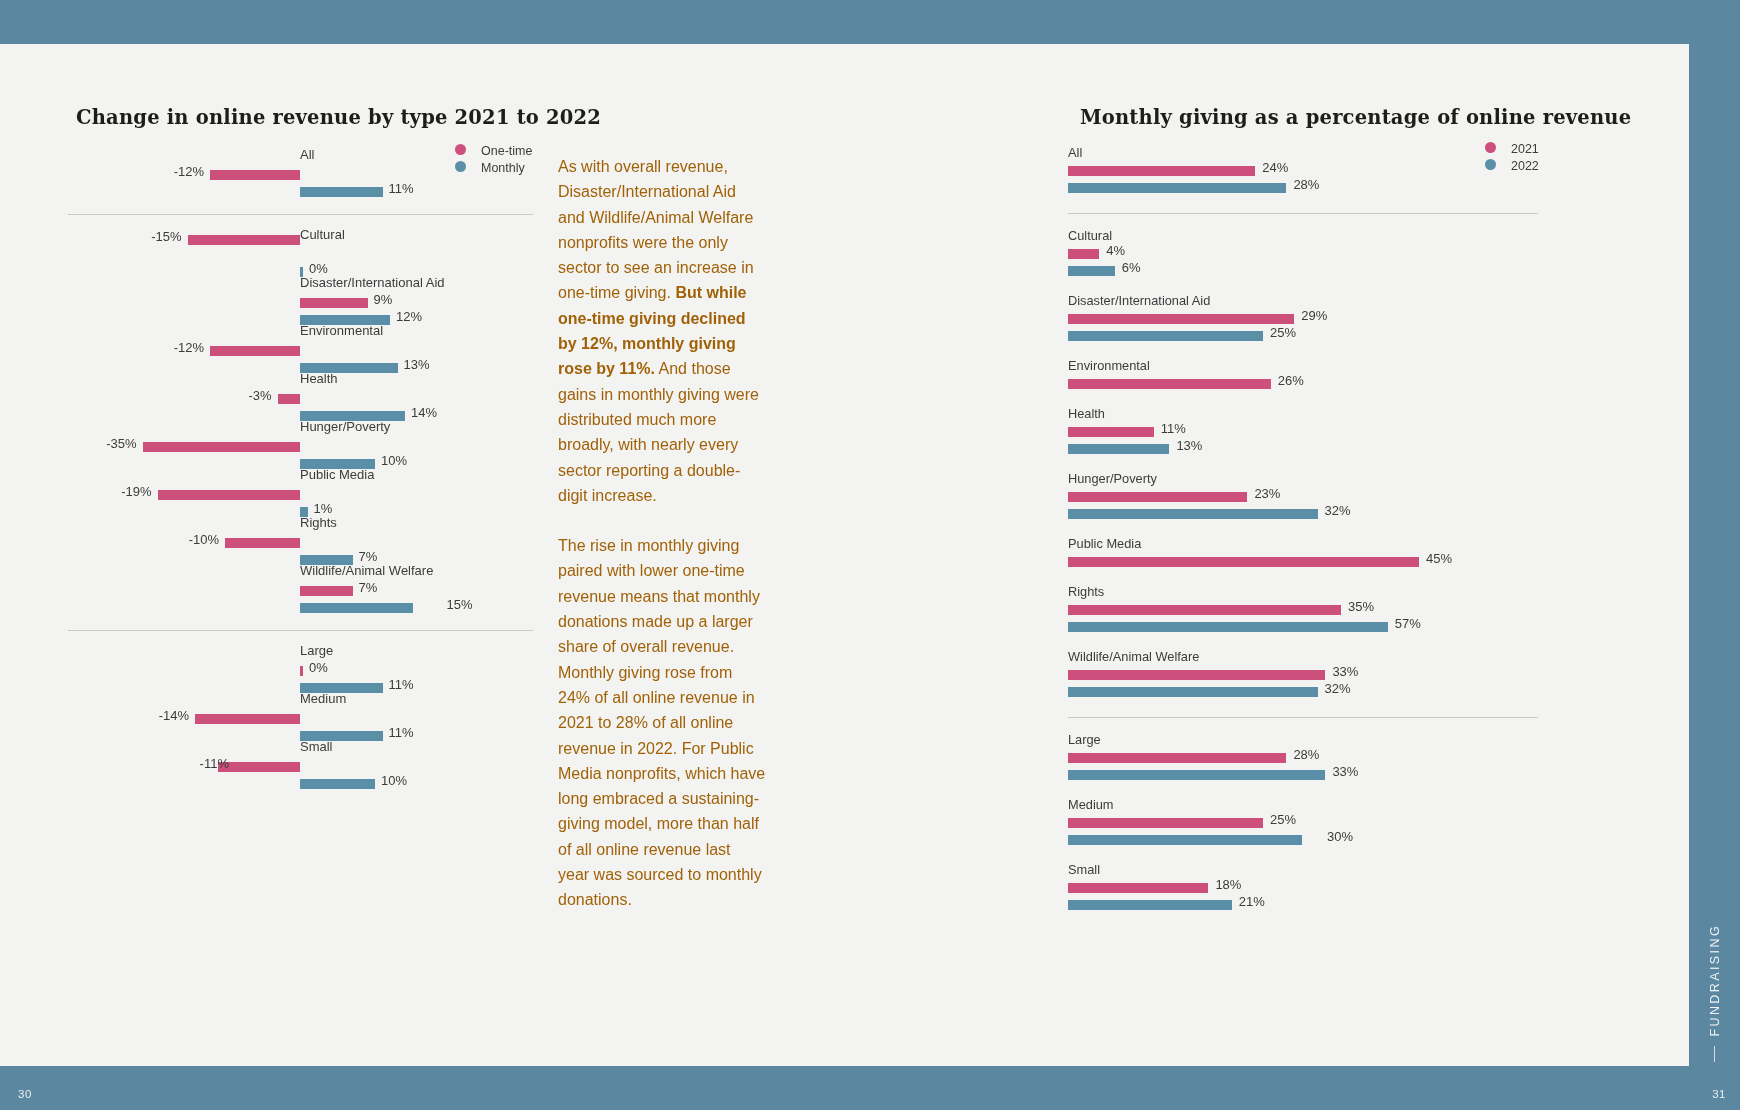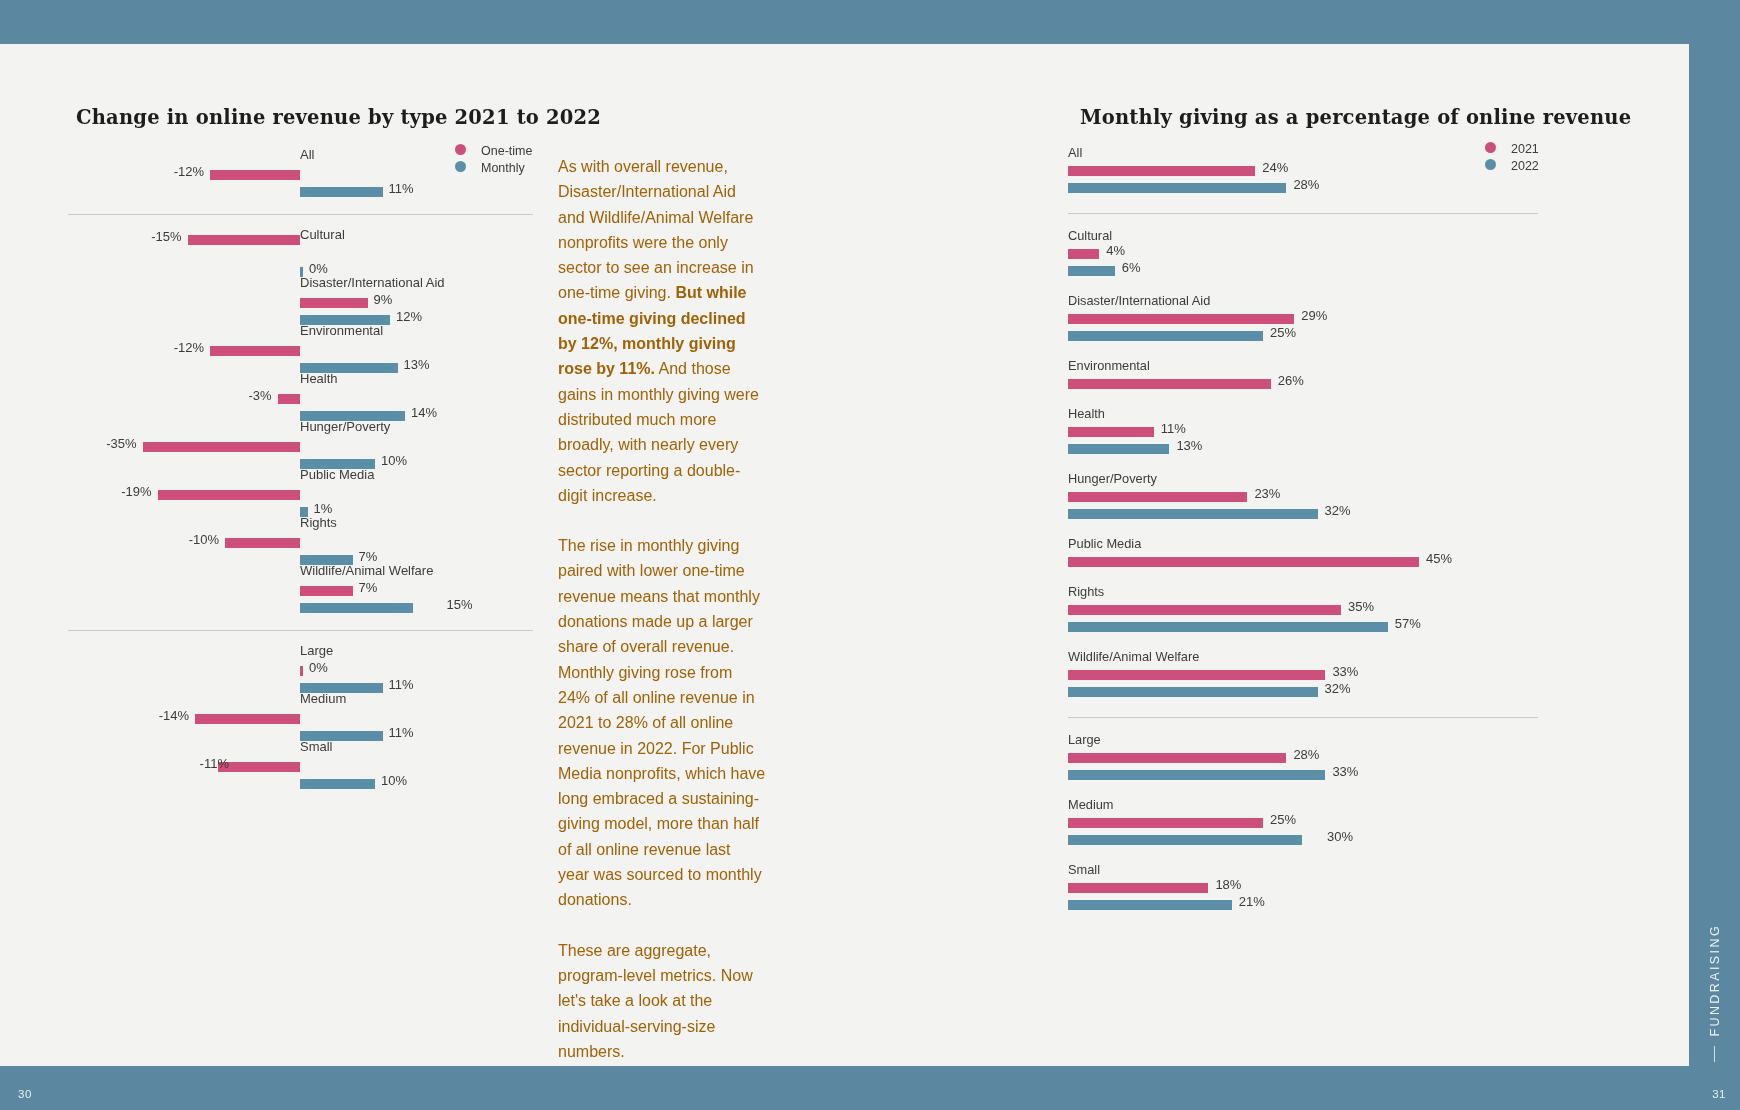--- a/index.html
+++ b/index.html
@@ -350,21 +350,20 @@
       </div>
       <div class="legend-row">
         <span class="legend-dot" style="background: rgb(91, 143, 168);"></span>
         <span class="legend-label">Monthly</span>
       </div>
     </div>
 
   <div id="text-column">
     <p><span>As with overall revenue, Disaster/International Aid and Wildlife/Animal Welfare nonprofits were the only sector to see an increase in one-time giving. </span><b>But while one-time giving declined by 12%, monthly giving rose by 11%.</b><span> And those gains in monthly giving were distributed much more broadly, with nearly every sector reporting a double-digit increase.</span></p>
     <p>The rise in monthly giving paired with lower one-time revenue means that monthly donations made up a larger share of overall revenue. Monthly giving rose from 24% of all online revenue in 2021 to 28% of all online revenue in 2022. For Public Media nonprofits, which have long embraced a sustaining-giving model, more than half of all online revenue last year was sourced to monthly donations.</p>
-    <p>These are aggregate, program-level metrics. Now let's take a look at the individual-serving-size numbers.</p>
   </div>
 
   <div id="chart-right">
     <div class="chart-title-serif">Monthly giving as a percentage of online revenue</div>
     <div id="right-chart-body">
         <div class="pc-group" style="margin-top: 16px;">
           <div class="pc-label">All</div>
           <div class="pc-track">
             <div class="pc-bar" style="background: rgb(204, 79, 124); width: 187.2px;"></div>
             <div class="pc-val" style="left: 194.2px;">24%</div>

